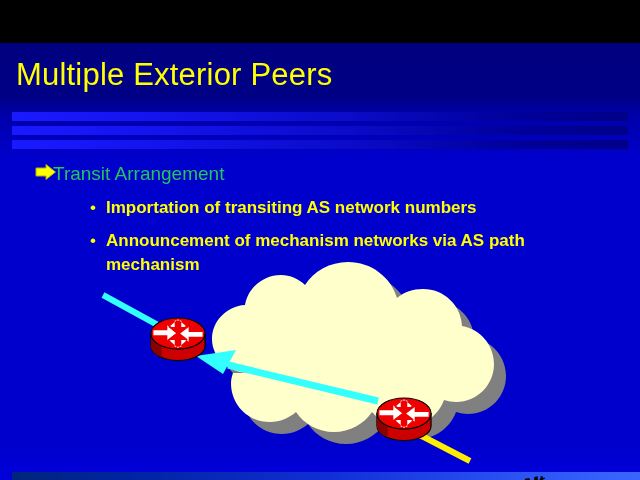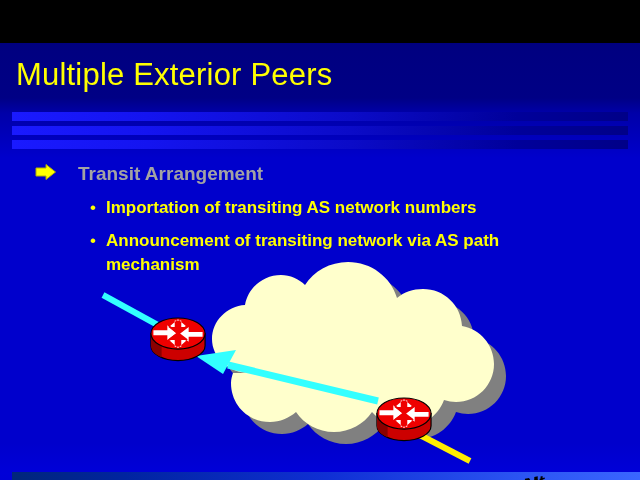--- a/index.html
+++ b/index.html
@@ -69,27 +69,26 @@
   
   #bullet-arrow {
     position: absolute;
     left: 35px;
     top: 120px;
     width: 22px;
     height: 18px;
   }
   #lvl1-text {
     position: absolute;
-    left: 78px;
+    left: 53px;
     top: 119px;
     font-size: 19px;
     line-height: 24px;
-    color: #a3a3a3;
+    color: #22c55e;
     white-space: nowrap;
-    font-weight: bold;
   }
   .lvl2 {
     position: absolute;
     left: 90px;
     color: #ffff00;
     font-size: 17px;
     line-height: 24px;
   }
   .lvl2 .dot {
     position: absolute;
@@ -192,21 +191,21 @@
 
   <div id="lvl1-text">Transit Arrangement</div>
 
   <div class="lvl2" id="lvl2-a">
     <span class="dot">•</span>
     <span class="txt">Importation of transiting AS network numbers</span>
   </div>
 
   <div class="lvl2" id="lvl2-b">
     <span class="dot">•</span>
-    <span class="txt">Announcement of transiting network via AS path mechanism</span>
+    <span class="txt">Announcement of mechanism networks via AS path mechanism</span>
   </div>
 
   <svg id="diagram" viewBox="0 0 640 480">
 
     <defs>
 
       <g id="cloud-shape">
         <path d="M250 330
                  C 228 330 212 314 212 296
                  C 212 278 227 263 245 262

